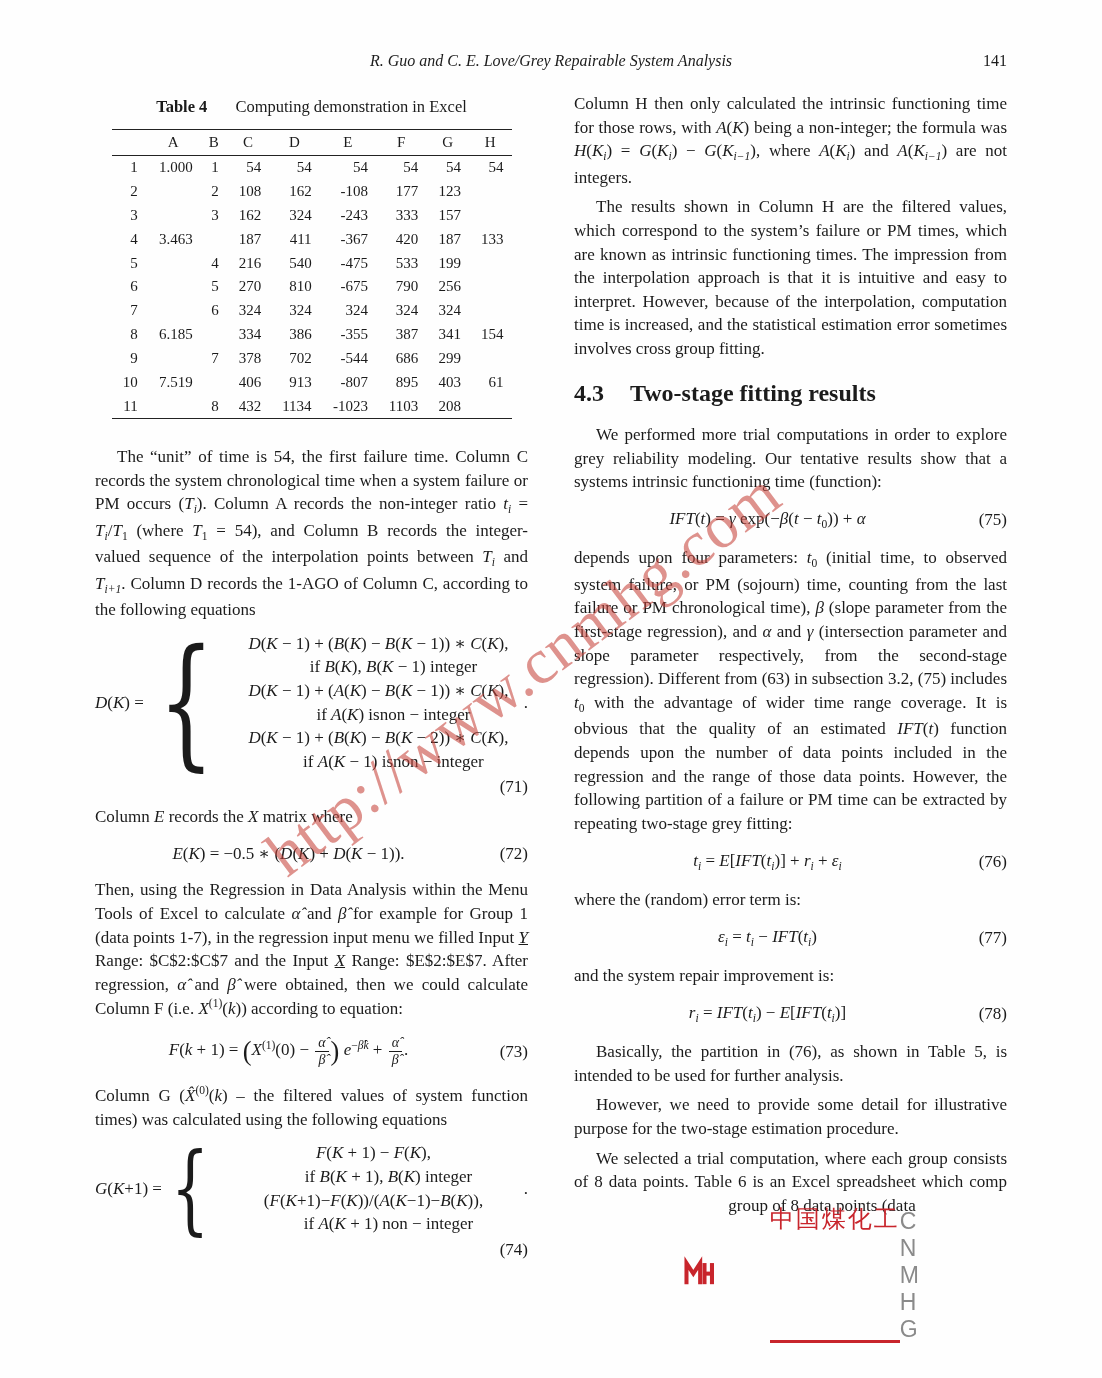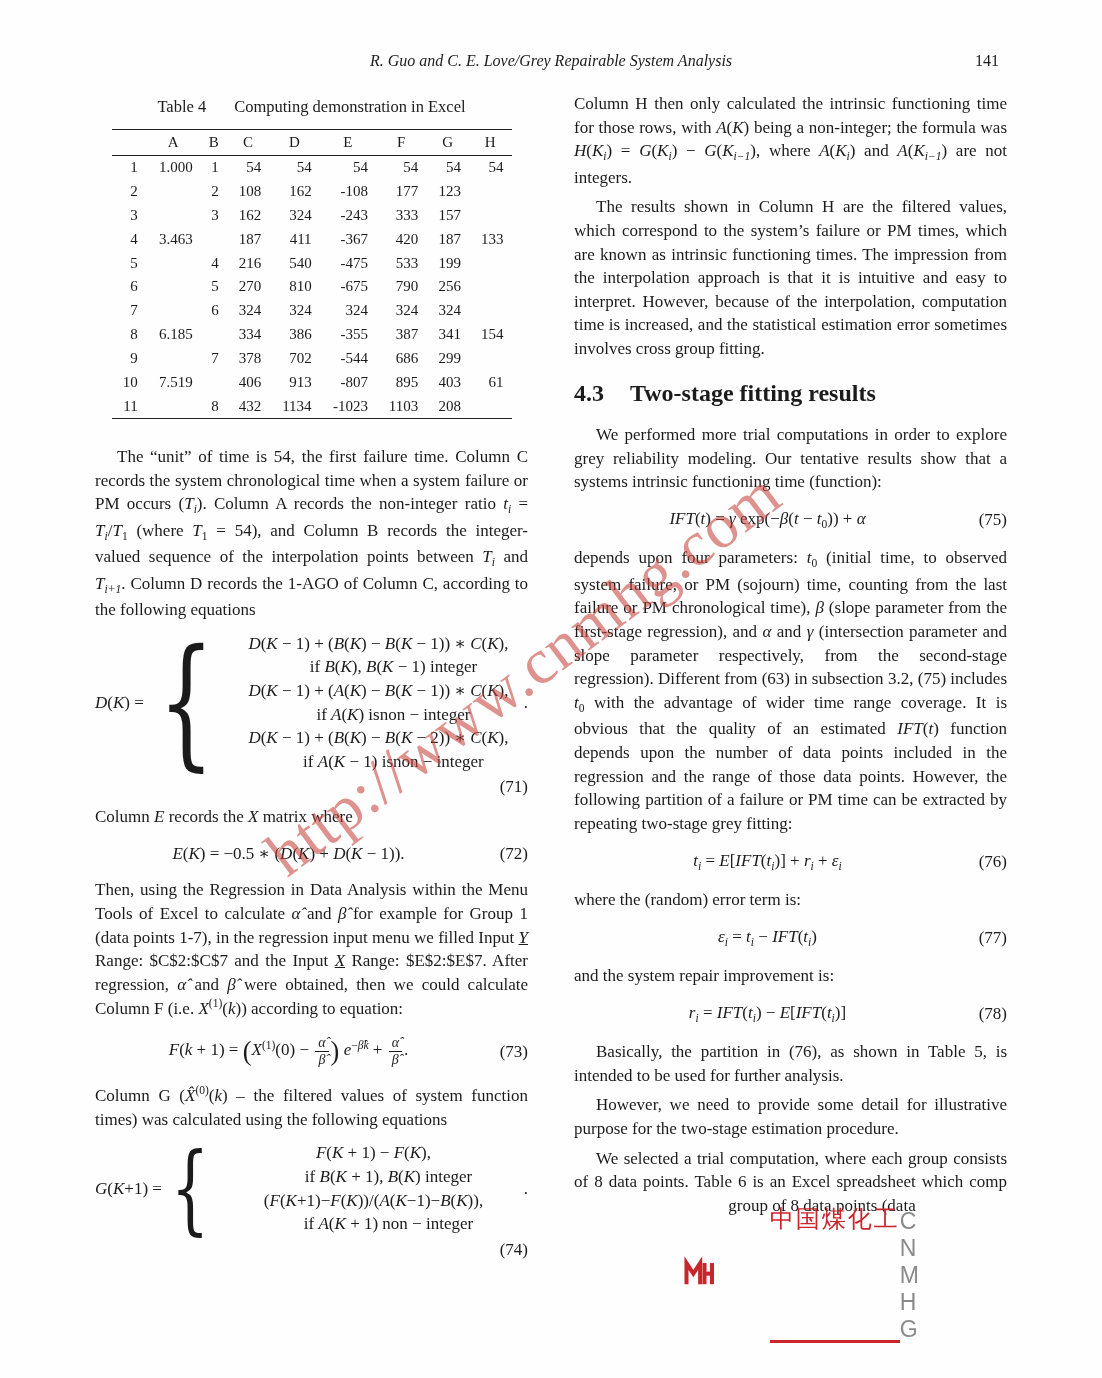--- a/index.html
+++ b/index.html
@@ -5,33 +5,33 @@
   * { margin:0; padding:0; box-sizing:border-box; }
   html,body { background:#ffffff; }
   .page {
     position:relative; width:1102px; height:1378px;
     background:#fefefe; color:#1b1b1b; overflow:hidden;
     font-family:"Liberation Serif","DejaVu Serif",serif;
   }
   
   .running-head { position:absolute; top:52px; left:95px; width:912px; font-size:16px; }
   .running-title { display:block; text-align:center; font-style:italic; }
-  .page-no { position:absolute; right:8px; top:0; font-style:normal; }
+  .page-no { position:absolute; right:0; top:0; font-style:normal; }
 
   
   .content { position:absolute; top:92px; left:95px; width:912px; display:flex; gap:46px; z-index:1; }
   .col { width:433px; font-size:17px; line-height:1.39; text-align:justify; }
 
   p.para { margin:0 0 6px 0; }
   p.indent { text-indent:22px; }
   p.space-above { margin-top:10px; }
 
   
   .tbl-caption { text-align:center; font-size:16.5px; margin:4px 0 10px 0; }
-  .tbl-caption .cap-label { margin-right:28px; }
+  .tbl-caption .cap-label { margin-right:28px;font-weight:bold; }
   table.demo { border-collapse:collapse; margin:0 auto 26px auto; font-size:15px; width:400px;
                border-top:1.6px solid #222; border-bottom:1.6px solid #222; }
   table.demo thead tr { border-bottom:1px solid #222; }
   table.demo th { font-weight:normal; text-align:center; padding:2px 6px; }
   table.demo td { text-align:right; padding:1.5px 8px; }
 
   
   .equation { display:flex; align-items:center; margin:13px 0; }
   .eq-body { flex:1; text-align:center; }
   .eq-no { min-width:46px; text-align:right; }

